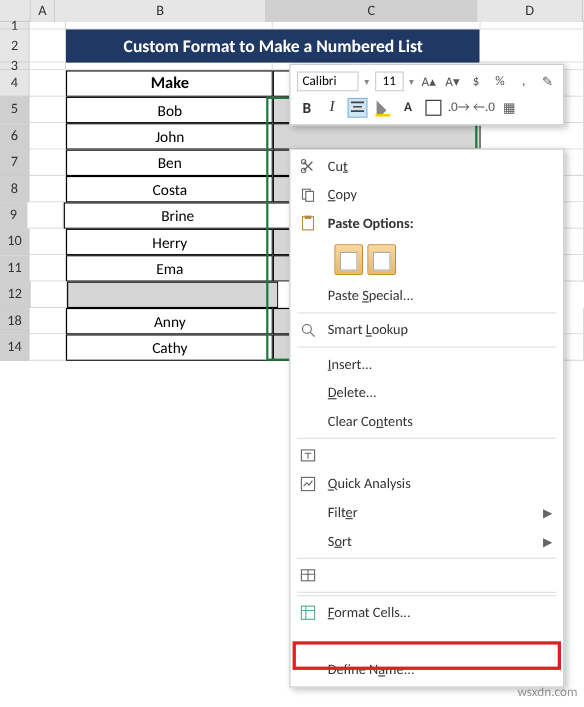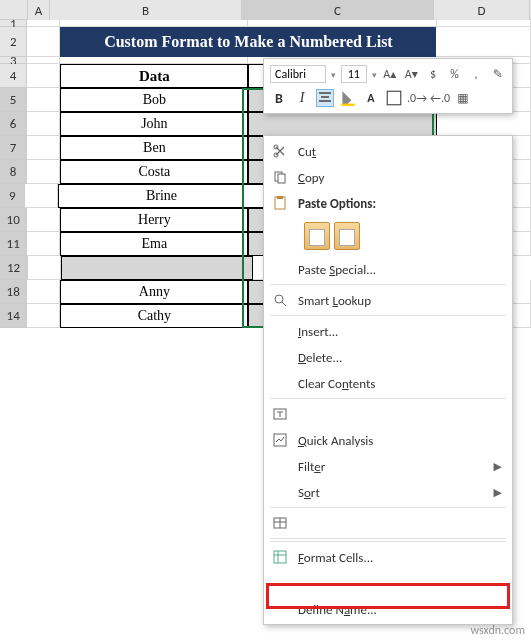--- a/index.html
+++ b/index.html
@@ -58,21 +58,20 @@
     }
     .cell {
       border-right: 1px solid #d9d9d9;
       border-bottom: 1px solid #d9d9d9;
       display: flex;
       align-items: center;
       justify-content: center;
       background: #fff;
       padding: 0 16px;
       overflow: hidden;
-      font-family: Liberation Serif, serif;
     }
     .title-cell {
       background: #203864;
       color: #fff;
       font-weight: bold;
       font-size: 16px;
       justify-content: center;
       border: 1px solid #203864;
     }
     .header-cell {
@@ -207,21 +206,21 @@
     <div class="row-h" style="height:7px">3</div>
     <div class="cell" style="width:22px;height:7px"></div>
     <div class="cell" style="width:192px;height:7px"></div>
     <div class="cell" style="width:192px;height:7px"></div>
     <div class="cell" style="width:96px;height:7px"></div>
   </div>
 
   <div class="row" style="height:24px">
     <div class="row-h" style="height:24px">4</div>
     <div class="cell" style="width:22px;height:24px"></div>
-    <div class="cell header-cell" style="width:192px;height:24px">Data</div>
+    <div class="cell header-cell" style="width:192px;height:24px">Make</div>
     <div class="cell header-cell" style="width:192px;height:24px">ID</div>
     <div class="cell" style="width:96px;height:24px"></div>
   </div>
 
   <div id="data-rows">
       <div class="row" style="height: 24px;">
         <div class="row-h sel" style="height:24px">5</div>
         <div class="cell" style="width:22px;height:24px"></div>
         <div class="cell data-cell" style="width:192px;height:24px">Bob</div>
         <div class="cell id-cell" style="width:192px;height:24px"></div>

